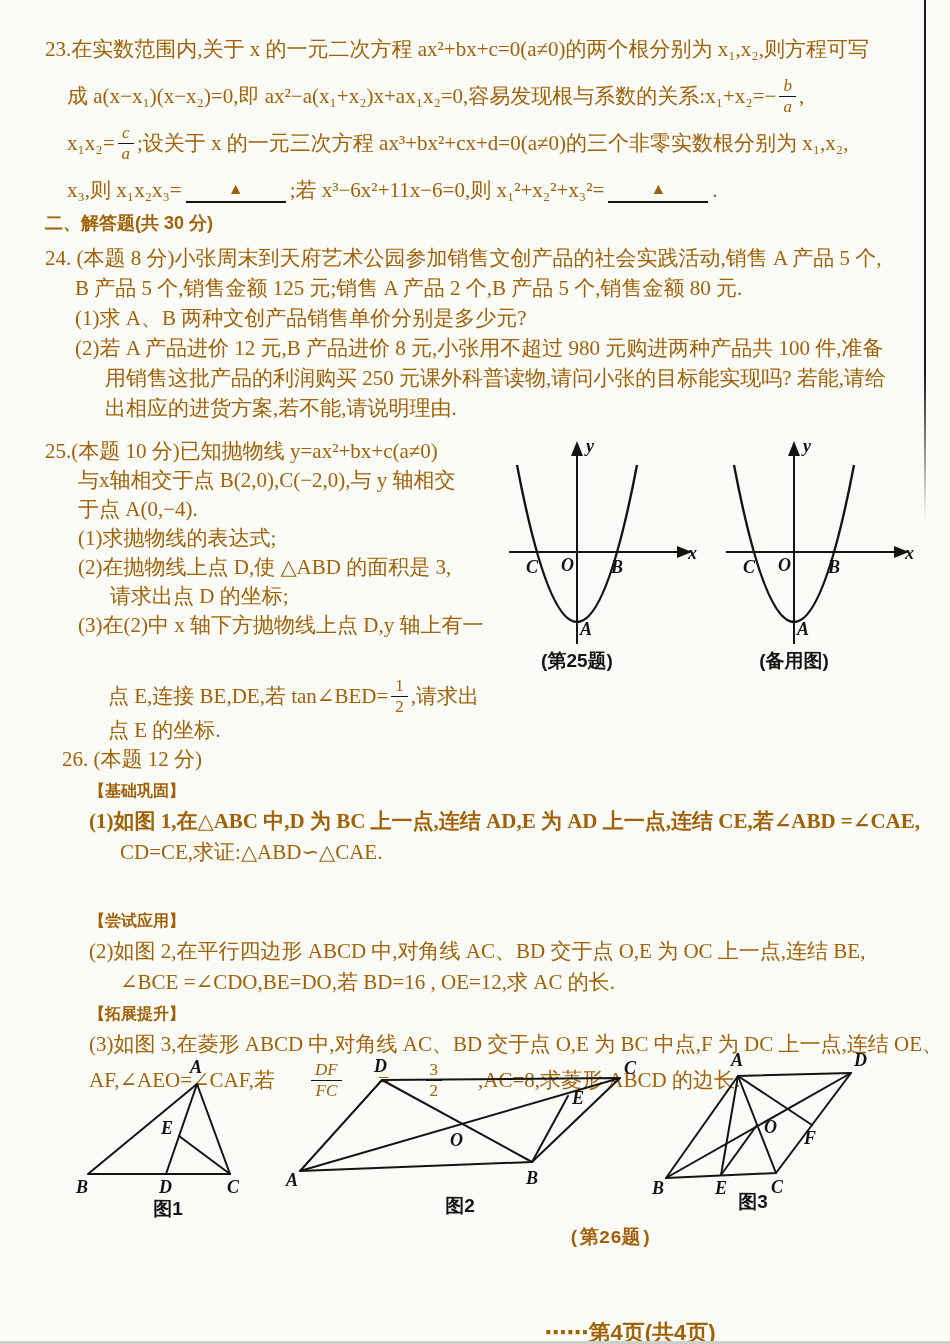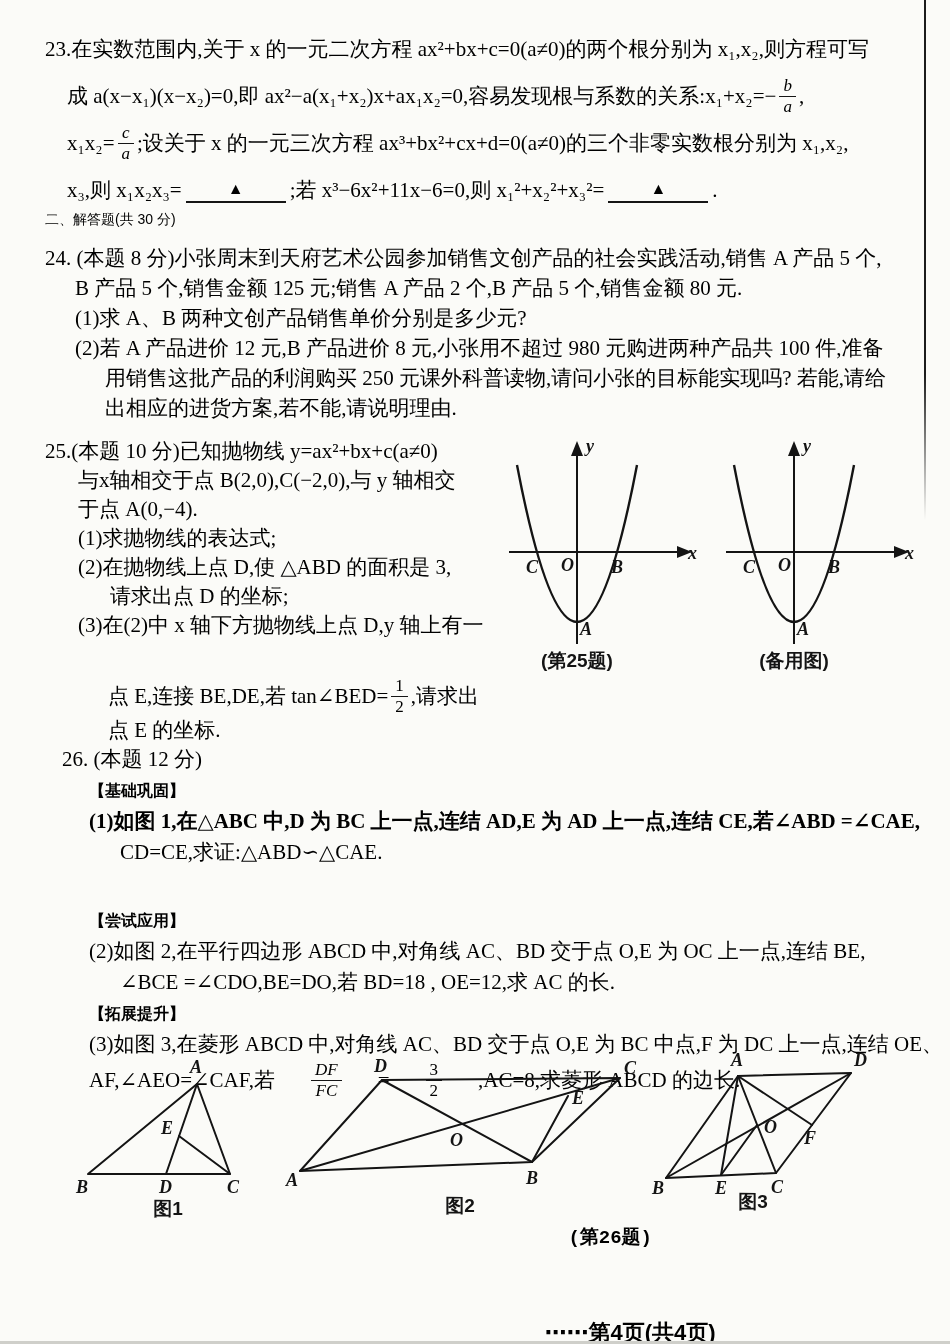--- a/index.html
+++ b/index.html
@@ -1,28 +1,28 @@
 <!DOCTYPE html>
 <html><head>
 <meta charset="utf-8">
 <style>
   *{margin:0;padding:0;box-sizing:border-box}
   html,body{background:#e8e8e8}
   .page{position:relative;width:950px;height:1344px;margin:0 auto;background:#fbfbf8;
-        font-family:"Liberation Serif","DejaVu Serif",serif;color:#000000;overflow:hidden}
+        font-family:"Liberation Serif","DejaVu Serif",serif;color:#a16207;overflow:hidden}
   .block{position:absolute}
   .line{display:flex;align-items:center;white-space:pre;font-size:21px;line-height:1.25}
   #p23 .line{min-height:47px}
   #p24 .line{min-height:30px}
   #p25text .line{min-height:29px}
   #p26 .line{min-height:31px}
   .line.tall{min-height:48px}
   .hei{font-family:"Liberation Sans","DejaVu Sans",sans-serif;font-weight:bold;font-size:16px}
   .sect{position:absolute;left:45px;top:211px;font-family:"Liberation Sans","DejaVu Sans",sans-serif;
-        font-weight:normal;font-size:14px}
+        font-weight:bold;font-size:18px}
   .frac{display:inline-flex;flex-direction:column;align-items:center;margin:0 3px;
         font-size:17px;line-height:1.15;text-align:center}
   .frac.it{font-style:italic}
   .frac .fnum{border-bottom:1.7px solid #151515;padding:0 4px}
   .frac .fden{padding:0 4px}
   .blank{display:inline-block;min-width:100px;text-align:center;border-bottom:2.2px solid #151515;
          padding:0 8px;margin:0 4px;font-size:16px;line-height:1.4}
   .figcap{position:absolute;text-align:right;font-family:Liberation Mono, monospace;
           font-weight:bold;font-size:19px}
   .footer{position:absolute;left:470px;top:1318px;width:320px;text-align:center;
@@ -105,21 +105,21 @@
     <text class="cap" x="80" y="230" text-anchor="middle">(备用图)</text>
   </svg>
 
   <div id="p26" class="block" style="left:62px;top:744px;width:890px">
     <div class="line"><span>26. (本题 12 分)</span></div>
     <div class="line hei" style="padding-left: 27px;"><span>【基础巩固】</span></div>
     <div class="line" style="padding-left: 27px; font-weight: bold;"><span>(1)如图 1,在△ABC 中,D 为 BC 上一点,连结 AD,E 为 AD 上一点,连结 CE,若∠ABD =∠CAE,</span></div>
     <div class="line" style="padding-left: 58px;"><span>CD=CE,求证:△ABD∽△CAE.</span></div>
     <div class="line hei" style="padding-left: 27px; margin-top: 37px;"><span>【尝试应用】</span></div>
     <div class="line" style="padding-left: 27px;"><span>(2)如图 2,在平行四边形 ABCD 中,对角线 AC、BD 交于点 O,E 为 OC 上一点,连结 BE,</span></div>
-    <div class="line" style="padding-left: 58px;"><span>∠BCE =∠CDO,BE=DO,若 BD=18 , OE=12,求 AC 的长.</span></div>
+    <div class="line" style="padding-left: 58px;"><span>∠BCE =∠CDO,BE=DO,若 BD=16 , OE=12,求 AC 的长.</span></div>
     <div class="line hei" style="padding-left: 27px;"><span>【拓展提升】</span></div>
     <div class="line" style="padding-left: 27px;"><span>(3)如图 3,在菱形 ABCD 中,对角线 AC、BD 交于点 O,E 为 BC 中点,F 为 DC 上一点,连结 OE、</span></div>
     <div class="line tall" style="padding-left: 27px; gap: 33px;"><span>AF,∠AEO=∠CAF,若</span><span class="frac it"><span class="fnum">DF</span><span class="fden">FC</span></span><span>=</span><span class="frac"><span class="fnum">3</span><span class="fden">2</span></span><span>,AC=8,求菱形 ABCD 的边长.</span></div>
   </div>
 
   <svg style="left:42px;top:1056px" width="260" height="165" viewBox="0 0 260 165">
     <path class="geo" d="M155,28 L46,118 L188,118 Z"></path>
     <line class="geo" x1="155" y1="28" x2="124" y2="118"></line>
     <line class="geo" x1="137" y1="80" x2="188" y2="118"></line>
     <text class="lbl" x="148" y="17">A</text>

